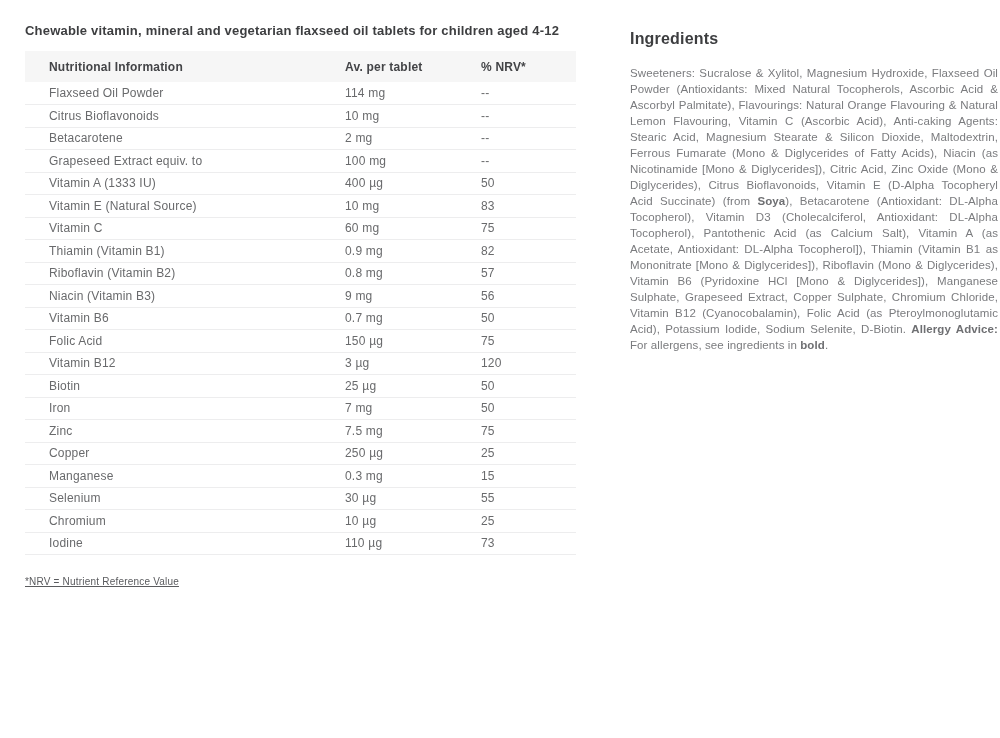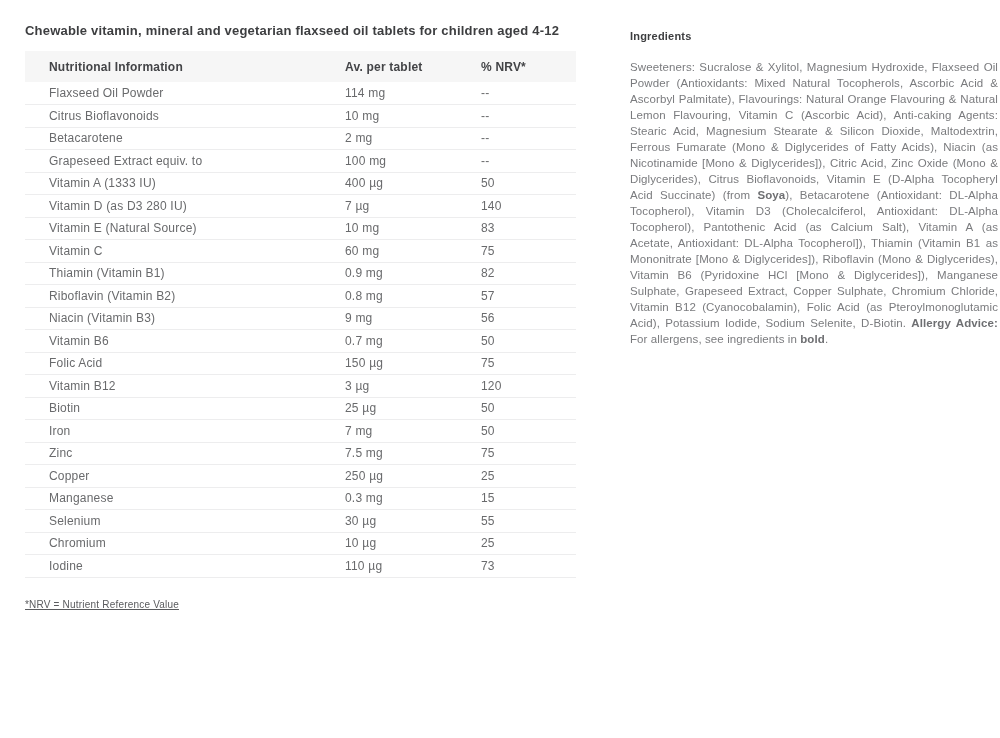--- a/index.html
+++ b/index.html
@@ -69,21 +69,21 @@
   .footnotes { margin-top: 21px; }
   .footnote {
     font-size: 10px;
     color: #5a5b5e;
     letter-spacing: 0.2px;
     margin: 0 0 12px 0;
     text-decoration: underline;
   }
 
   .ingredients-heading {
-    font-size: 11px;
+    font-size: 16px;
     font-weight: bold;
     color: var(--text-primary);
     letter-spacing: 0.2px;
     margin: 13px 0 17px 0;
   }
   .ingredients-text {
     font-size: 11.5px;
     line-height: 16px;
     color: var(--text-tertiary);
     text-align: justify;
@@ -137,25 +137,20 @@
         <td>100 mg</td>
         <td>--</td>
       </tr>
 
       <tr>
         <td>Vitamin A (1333 IU)</td>
         <td>400 µg</td>
         <td>50</td>
       </tr>
 
-      <tr>
-        <td>Vitamin D (as D3 280 IU)</td>
-        <td>7 µg</td>
-        <td>140</td>
-      </tr>
 
       <tr>
         <td>Vitamin E (Natural Source)</td>
         <td>10 mg</td>
         <td>83</td>
       </tr>
 
       <tr>
         <td>Vitamin C</td>
         <td>60 mg</td>

